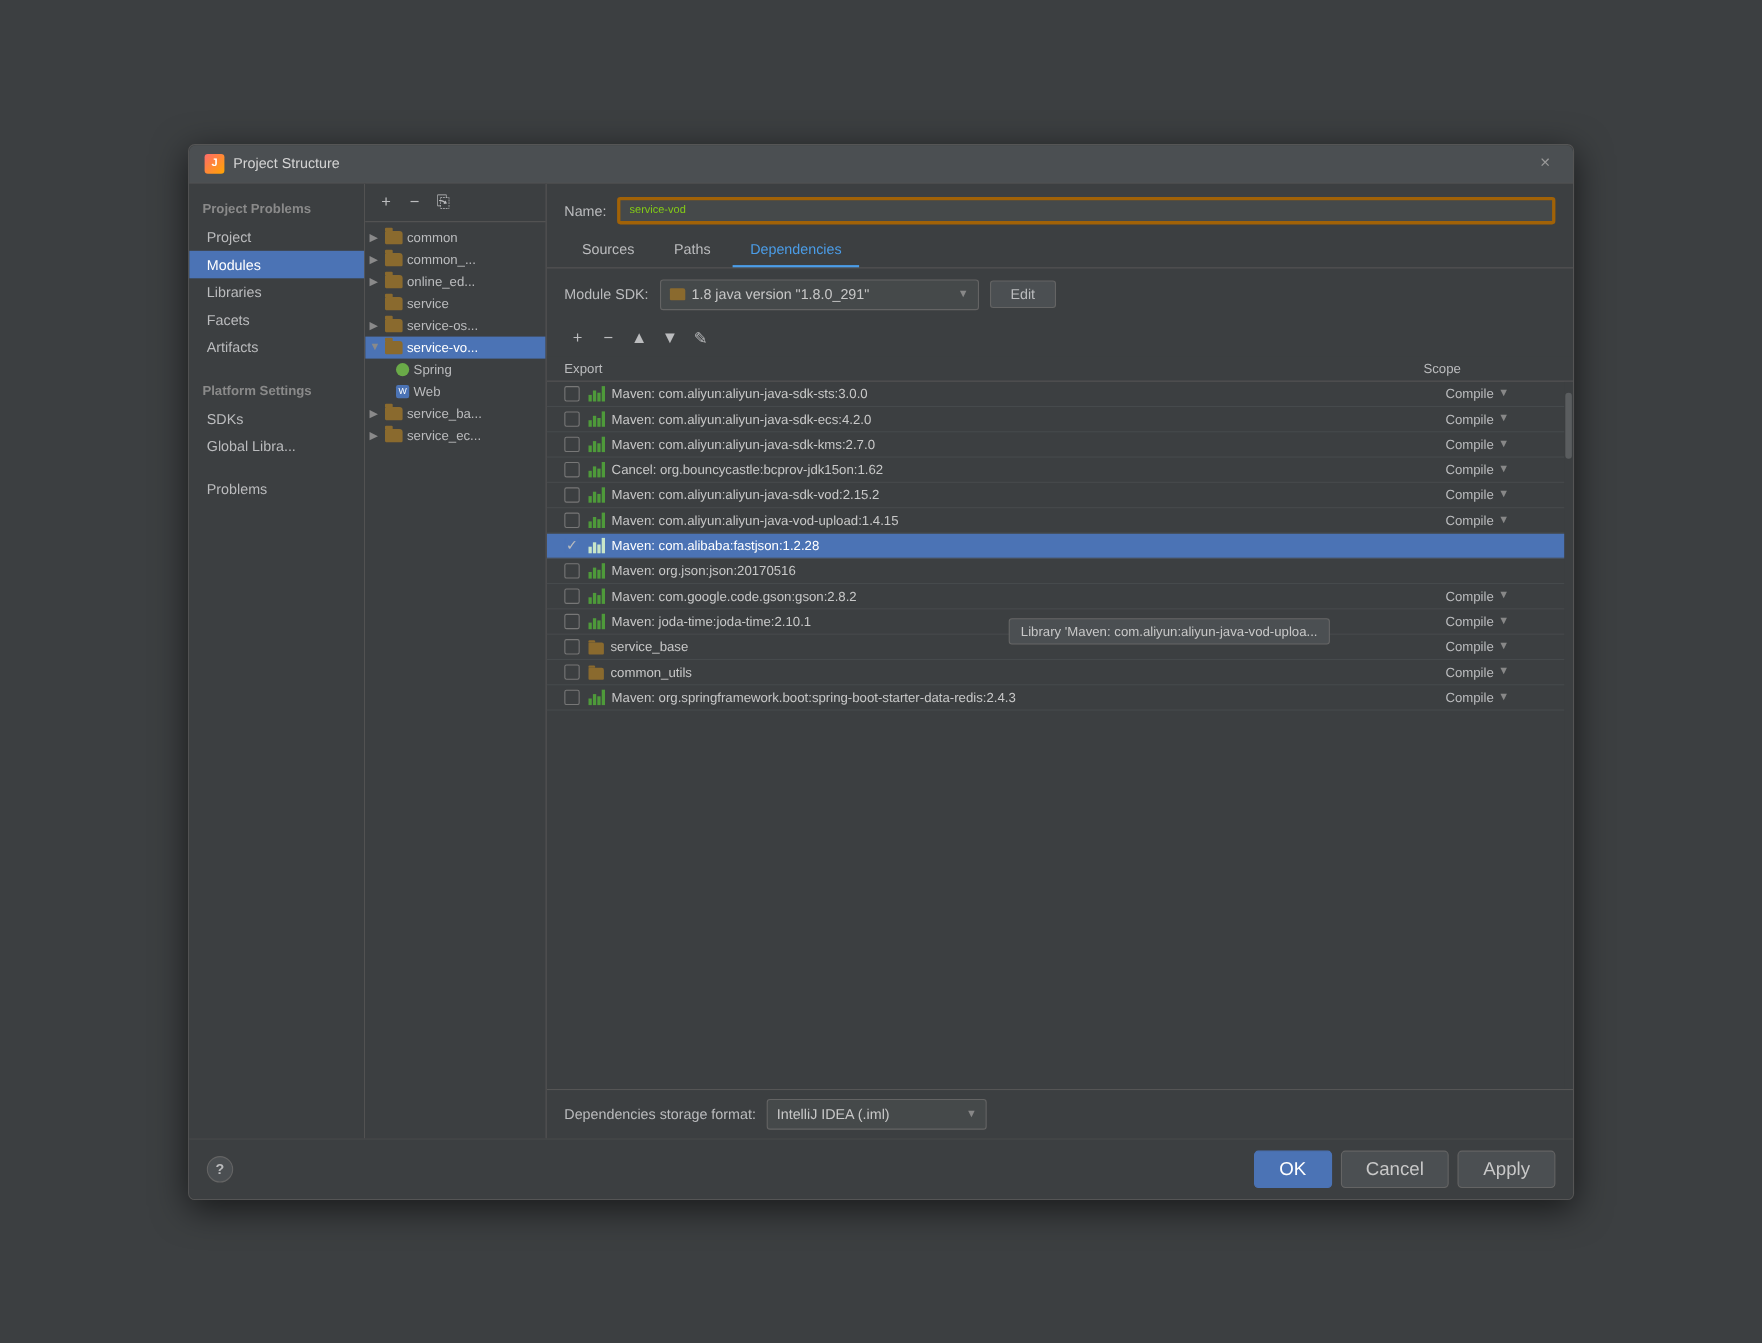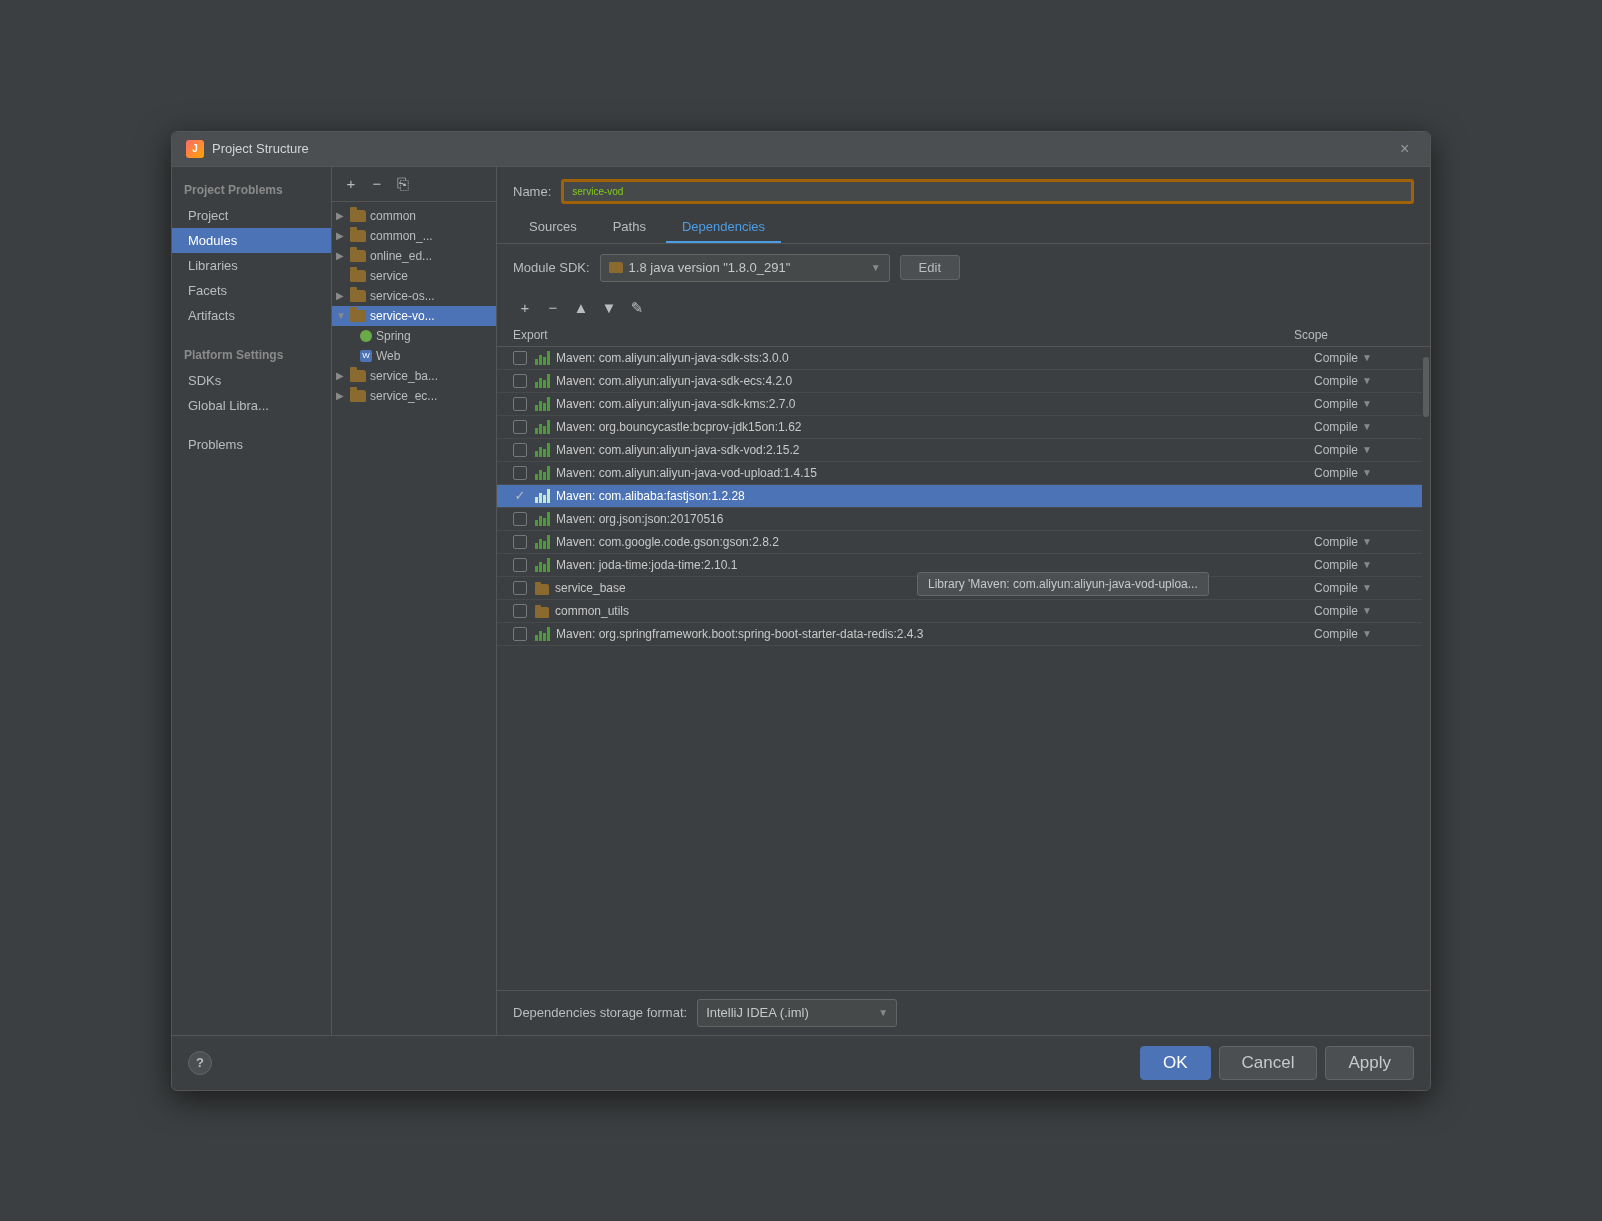--- a/index.html
+++ b/index.html
@@ -423,21 +423,21 @@
     .tooltip-popup {
       position: absolute;
       background: #4b4f52;
       border: 1px solid #666;
       border-radius: 3px;
       padding: 4px 10px;
       font-size: 12px;
       color: #c8c8c8;
       white-space: nowrap;
       z-index: 100;
-      top: 225px;
+      top: 215px;
       left: 420px;
       pointer-events: none;
     }
     .scrollbar-area {
       position: absolute;
       right: 0;
       top: 0;
       width: 8px;
       height: 100%;
       background: #3c3f41;
@@ -644,21 +644,21 @@
         </div>
 
         <div class="dep-row">
           <div class="dep-checkbox"></div>
           <div class="dep-icon maven-icon">
             <span style="height:6px"></span>
               <span style="height:10px"></span>
               <span style="height:8px"></span>
               <span style="height:14px"></span>
           </div>
-          <span class="dep-name">Maven: org.bouncycastle:bcprov-jdk15on:1.62</span>
+          <span class="dep-name">Cancel: org.bouncycastle:bcprov-jdk15on:1.62</span>
           <div class="dep-scope">Compile<span class="scope-arrow">▼</span></div>
         </div>
 
         <div class="dep-row">
           <div class="dep-checkbox"></div>
           <div class="dep-icon maven-icon">
             <span style="height:6px"></span>
               <span style="height:10px"></span>
               <span style="height:8px"></span>
               <span style="height:14px"></span>

